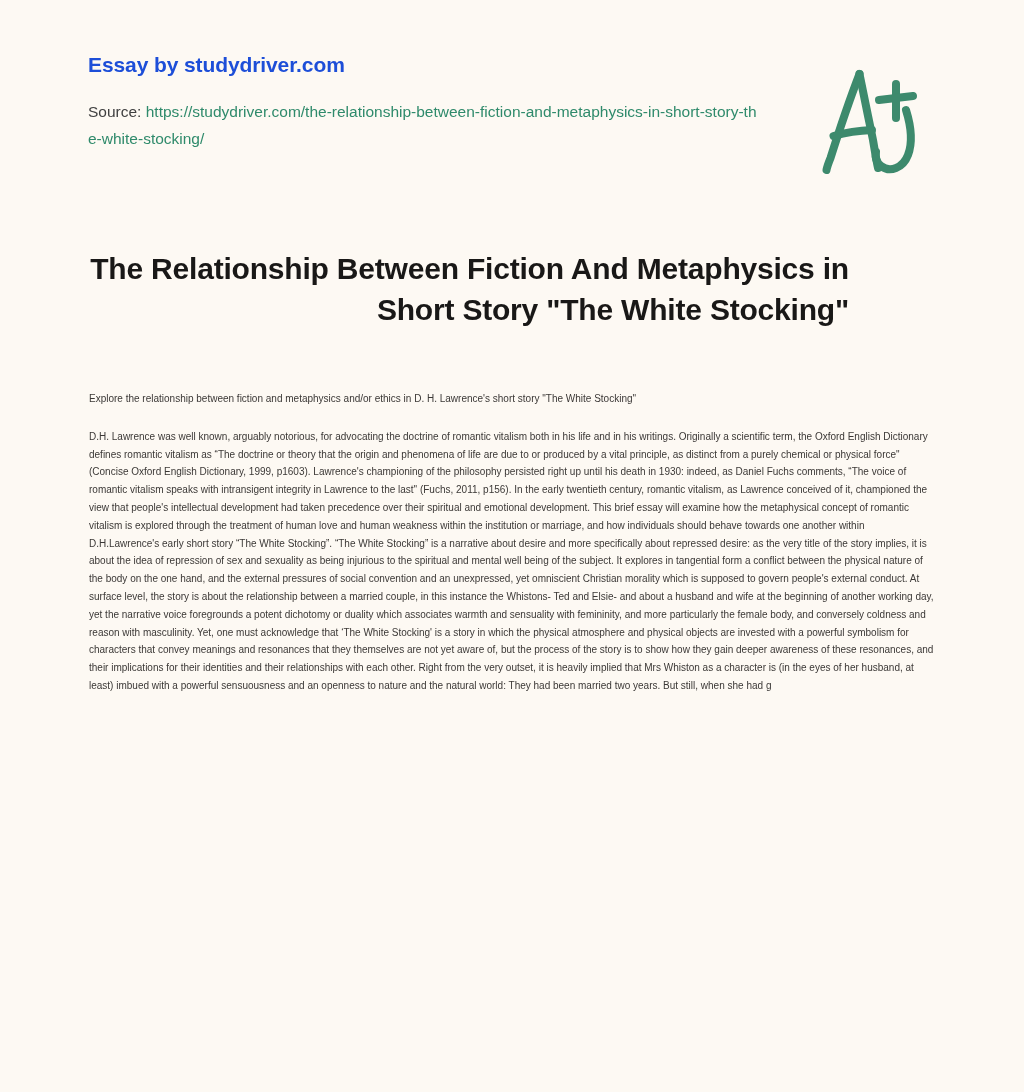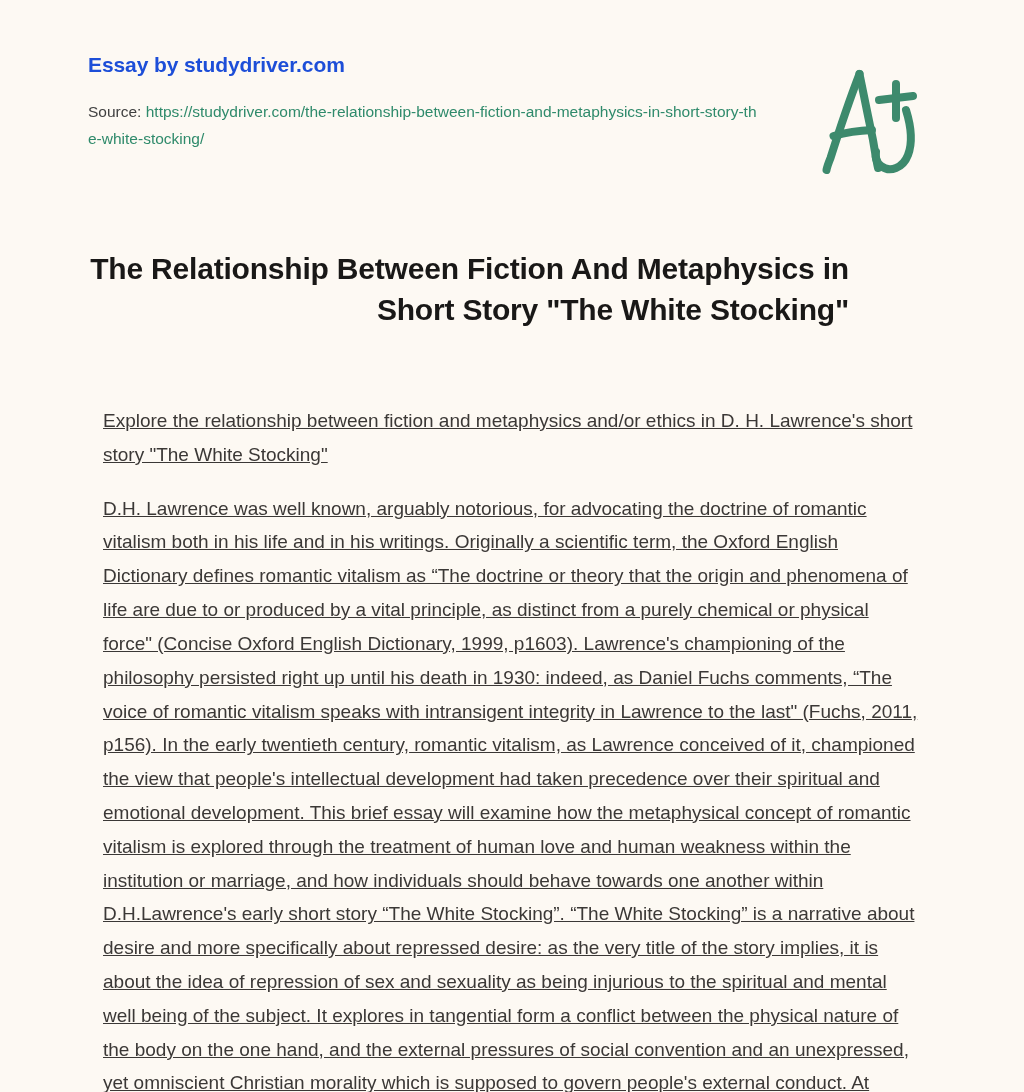--- a/index.html
+++ b/index.html
@@ -85,26 +85,25 @@
   }
 
   
   .body-copy {
     position: absolute;
     left: 89px;
     top: 390px;
     width: 846px;
   }
   .body-copy p {
-    margin: 14px;
-    font-size: 19px;
+    margin: 0;
+    font-size: 10px;
     line-height: 1.78;
     color: #3b3836;
     text-align: left;
-    text-decoration: underline;
   }
   .body-copy p + p {
     margin-top: 20px;
   }
 </style>
 </head>
 <body>
 
 <div class="page">
 

